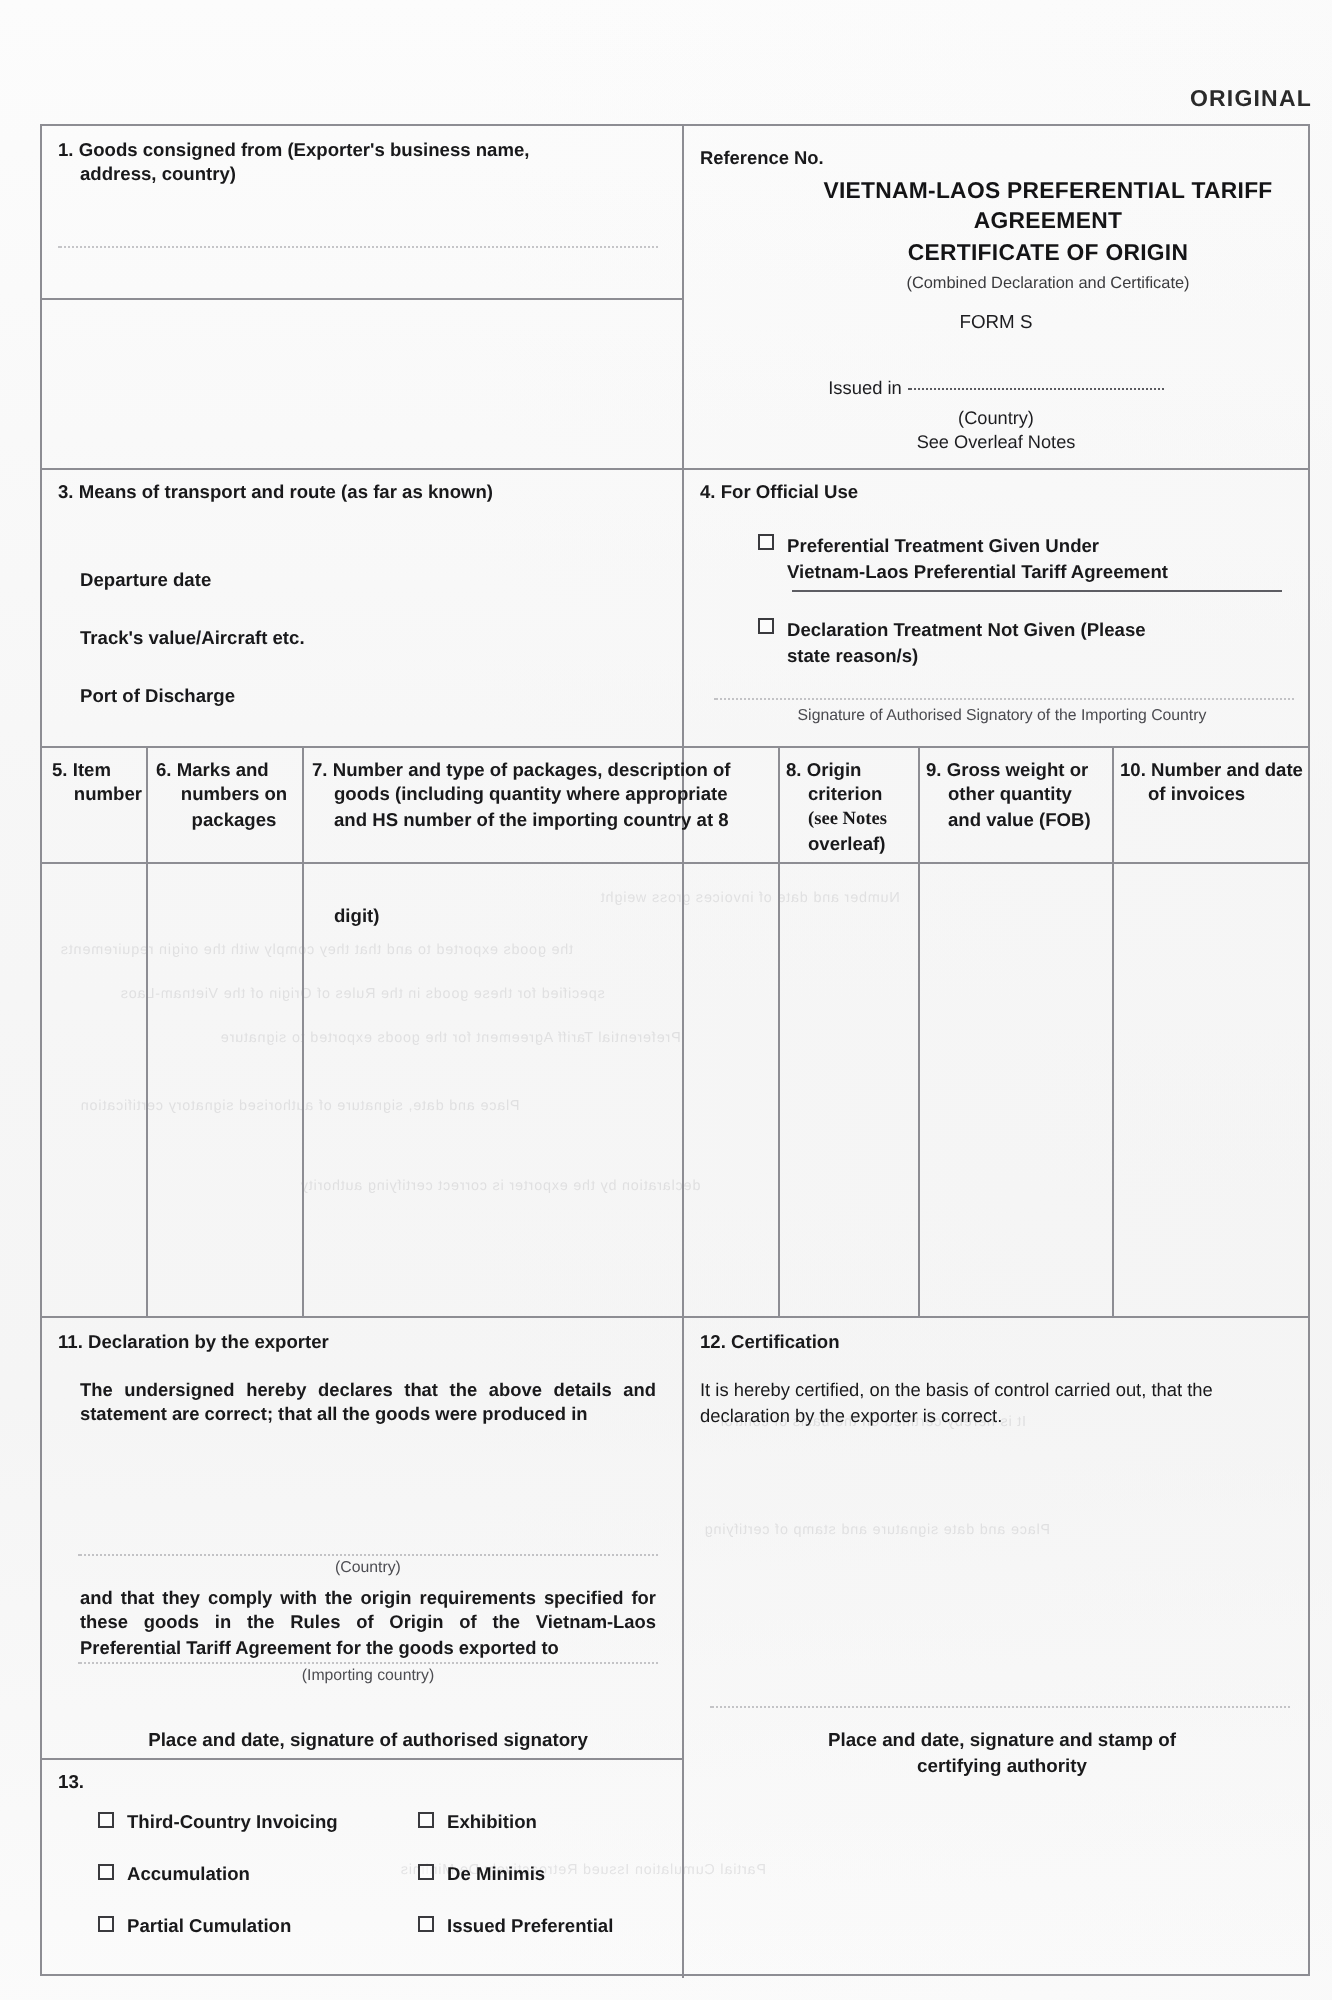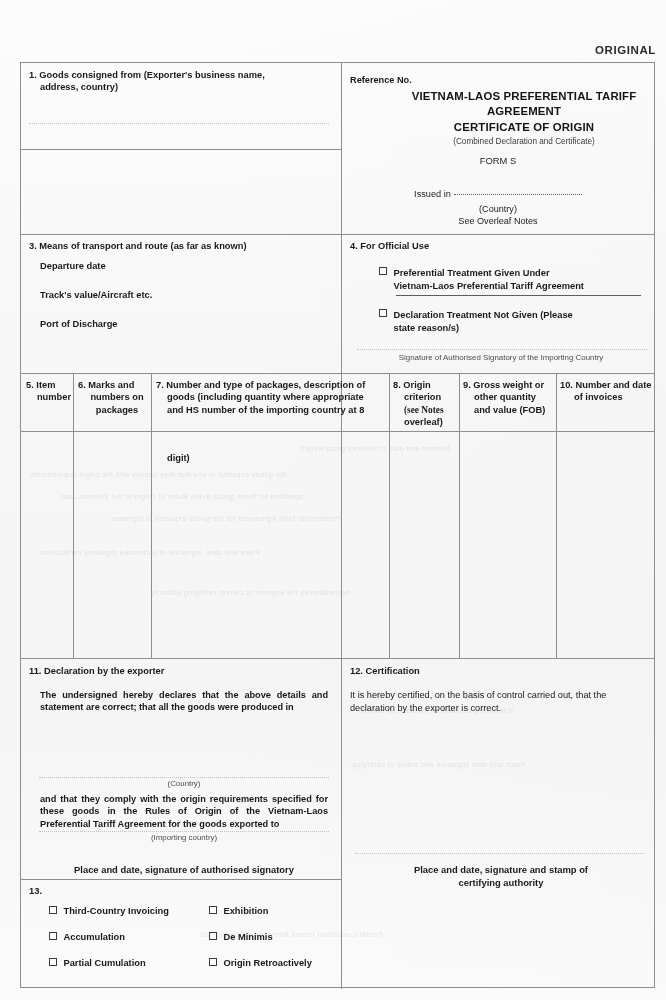--- a/index.html
+++ b/index.html
@@ -194,21 +194,21 @@
       </div>
     </div>
     <div class="dotted-faint" style="left:8px; top:60px; width:300px;"></div>
 
 
     <div class="cell" style="left:8px; top:177px; width:306px;">
       <div class="hd">
         <span>3.</span>
         <span>Means of transport and route (as far as known)</span>
       </div>
-      <div class="sub" style="margin-top:7px; padding-left:11px;">Departure date</div>
+      <div class="sub" style="margin-top:31px; padding-left:11px;">Departure date</div>
       <div class="sub" style="margin-top:14px; padding-left:11px;">Track's value/Aircraft etc.</div>
       <div class="sub" style="margin-top:14px; padding-left:11px;">Port of Discharge</div>
     </div>
 
     <div class="cell" style="left:329px; top:6px;">
       <span class="ref-no">Reference No.</span>
     </div>
 
     <div class="cell mast" style="left:322px; top:26px; width:362px;">
       <div class="l1">VIETNAM-LAOS PREFERENTIAL TARIFF</div>
@@ -379,17 +379,17 @@
       <span class="cbox"></span>
       <span class="lb">De Minimis</span>
     </div>
 
     <div class="cell c13" style="left:28px; top:895px;">
       <span class="cbox"></span>
       <span class="lb">Partial Cumulation</span>
     </div>
     <div class="cell c13" style="left:188px; top:895px;">
       <span class="cbox"></span>
-      <span class="lb">Origin Retroactively</span>
+      <span class="lb">Issued Preferential</span>
     </div>
 
   </div>
 </div>
 
 </body></html>

